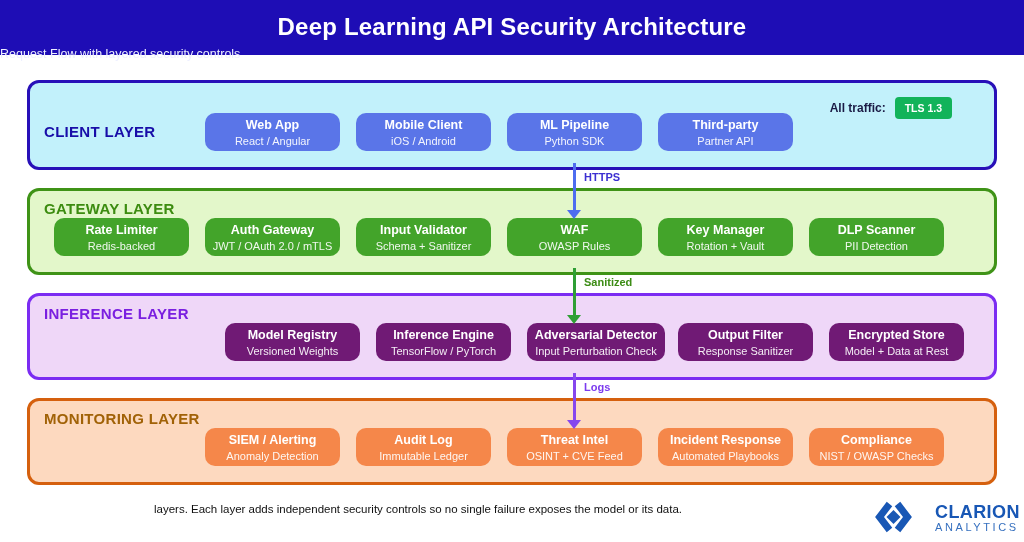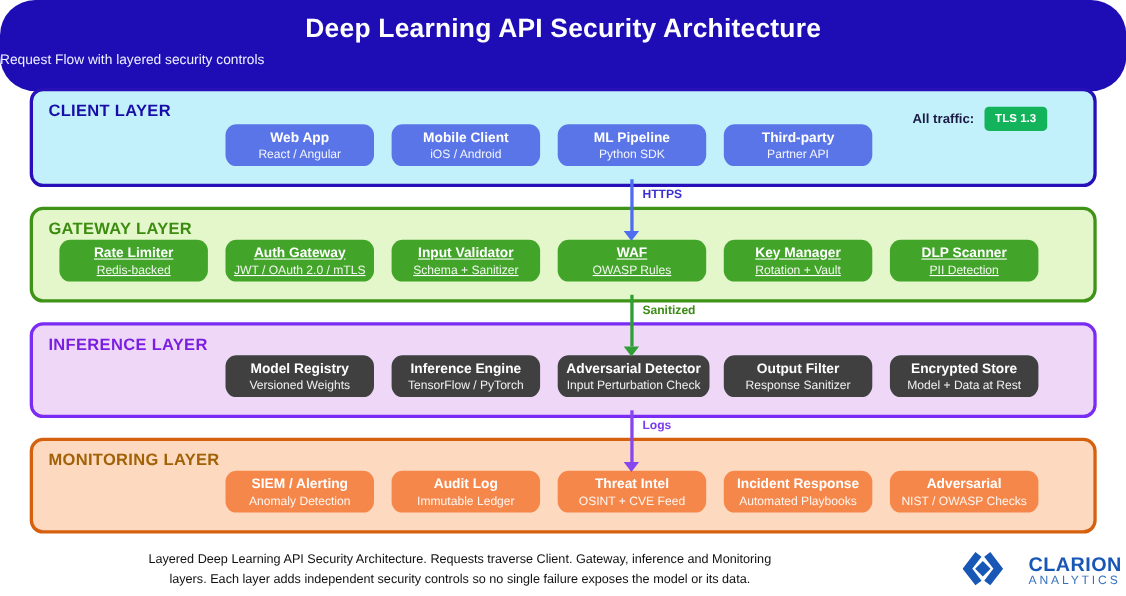--- a/index.html
+++ b/index.html
@@ -1,47 +1,47 @@
 <!DOCTYPE html>
 <html><head>
 <meta charset="utf-8">
 <style>
   * { margin:0; padding:0; box-sizing:border-box; }
   html,body { background:#ffffff; }
   body { font-family:"Liberation Sans", sans-serif; }
   #stage { position:relative; width:1024px; height:542px; background:#ffffff; overflow:hidden; }
 
   
-  .banner { position:absolute; left:0; top:0; width:1024px; height:83px; background:#1e0db5;border-radius:32px; }
+  .banner { position:absolute; left:0; top:0; width:1024px; height:55px; background:#1e0db5; }
   .banner-title { position:absolute; left:0; top:13px; width:100%; text-align:center;
                   color:#ffffff; font-size:24px; font-weight:bold; letter-spacing:.2px; }
   .banner-sub { position:absolute; left:0; top:47px; width:100%; text-align:left;
                 color:#eef0ff; font-size:12.5px; }
 
   
   .layer { position:absolute; left:27px; width:970px; border-radius:12px; border:3px solid; }
   .layer-label { position:absolute; left:14px; top:9px; font-size:15px; font-weight:bold; letter-spacing:.3px; }
   .layer-client     { top:80px;  height:90px; background:#c2f1fb; border-color:#2810b8; }
   .layer-gateway    { top:188px; height:87px; background:#e3f7ca; border-color:#3f9317; }
   .layer-inference  { top:293px; height:87px; background:#efd7f8; border-color:#7b2cf2; }
   .layer-monitoring { top:398px; height:87px; background:#fdd9bf; border-color:#d5600e; }
-  .layer-client .layer-label     { color:#180da8; }
+  .layer-client .layer-label     { color:#180da8;margin-top:31px; }
   .layer-gateway .layer-label    { color:#3c8c10; }
   .layer-inference .layer-label  { color:#7a1fe0; }
   .layer-monitoring .layer-label { color:#a16207; }
 
   
   .node { position:absolute; width:135px; height:38px; border-radius:10px; color:#ffffff;
           display:flex; flex-direction:column; align-items:center; justify-content:center;
           text-align:left; gap:3px; white-space:nowrap; }
   .node-title { font-size:12.5px; font-weight:bold; }
   .node-sub { font-size:11px; color:rgba(255,255,255,.92); }
   .layer-client .node     { background:#5a75e8; }
-  .layer-gateway .node    { background:#43a42a;text-decoration:underline; }
-  .layer-inference .node  { background:#404040; }
+  .layer-gateway .node    { background:#43a42a; }
+  .layer-inference .node  { background:#701a75;margin-left:20px; }
   .layer-monitoring .node { background:#f5874a; }
 
   
   .traffic { position:absolute; right:42px; top:14px; display:flex; align-items:center; gap:9px; }
   .traffic-label { font-size:12px; font-weight:bold; color:#1b1b45; }
   .traffic-badge { background:#12b35a; color:#ffffff; font-size:10.5px; font-weight:bold;
                    padding:5px 10px; border-radius:4px; }
 
   
   .arrow-line { position:absolute; left:573px; width:3px; }
@@ -165,21 +165,21 @@
     </div>
     <div class="node" style="left:477px;top:27px">
       <div class="node-title">Threat Intel</div>
       <div class="node-sub">OSINT + CVE Feed</div>
     </div>
     <div class="node" style="left:628px;top:27px">
       <div class="node-title">Incident Response</div>
       <div class="node-sub">Automated Playbooks</div>
     </div>
     <div class="node" style="left:779px;top:27px">
-      <div class="node-title">Adversarial</div>
+      <div class="node-title">Compliance</div>
       <div class="node-sub">NIST / OWASP Checks</div>
     </div>
   </div>
 
   <div class="a-https">
     <div class="arrow-line"></div>
     <div class="arrow-head"></div>
     <div class="arrow-label">HTTPS</div>
   </div>
   <div class="a-sanitized">
@@ -187,21 +187,20 @@
     <div class="arrow-head"></div>
     <div class="arrow-label">Sanitized</div>
   </div>
   <div class="a-logs">
     <div class="arrow-line"></div>
     <div class="arrow-head"></div>
     <div class="arrow-label">Logs</div>
   </div>
 
   <div class="caption">
-    <div>Layered Deep Learning API Security Architecture. Requests traverse Client. Gateway, inference and Monitoring</div>
     <div>layers. Each layer adds independent security controls so no single failure exposes the model or its data.</div>
   </div>
 
   <div class="logo">
     <span>
       <svg width="37" height="34" viewBox="0 0 36 34">
         <path d="M14 4 L4 17 L14 30" stroke="#1857b5" stroke-width="7" fill="none"></path>
         <path d="M22 4 L32 17 L22 30" stroke="#1857b5" stroke-width="7" fill="none"></path>
         <polygon points="18,10 25,17 18,24 11,17" fill="#1857b5"></polygon>
       </svg>

